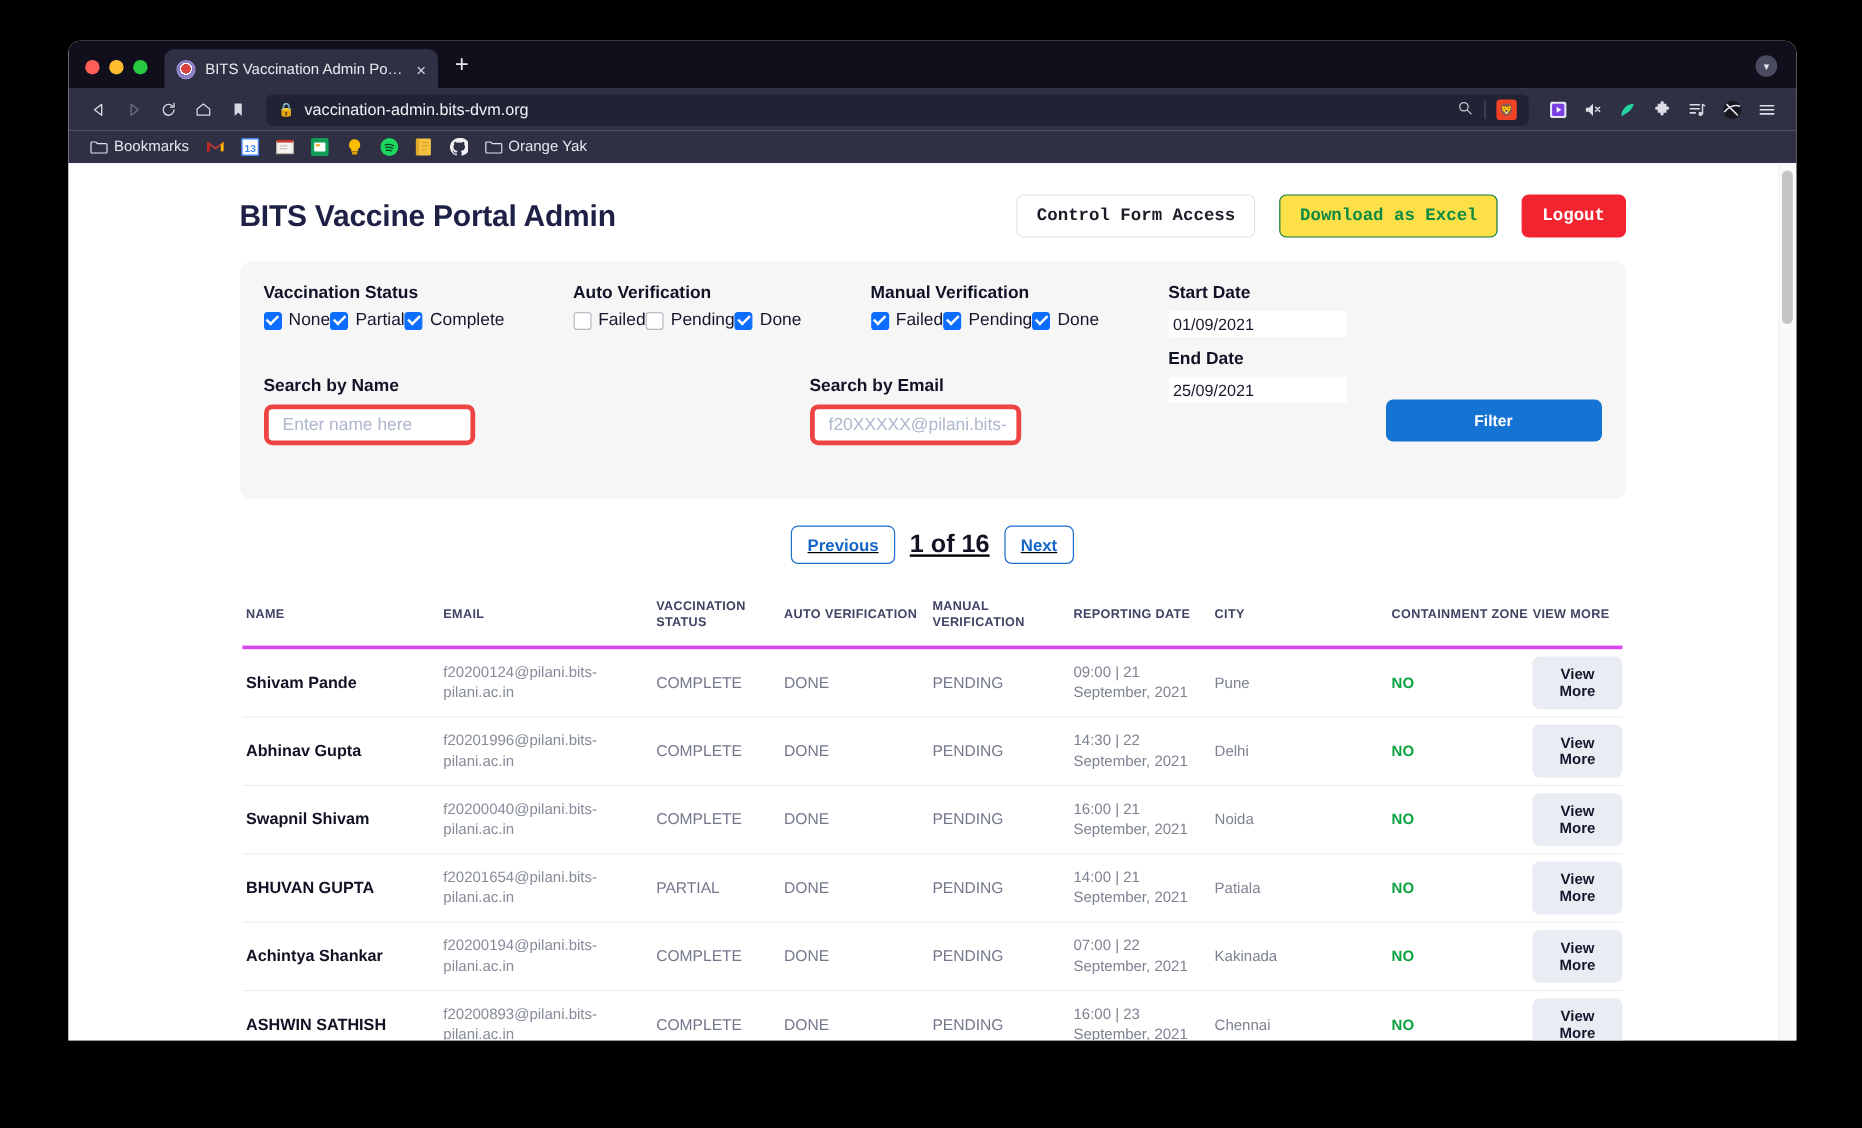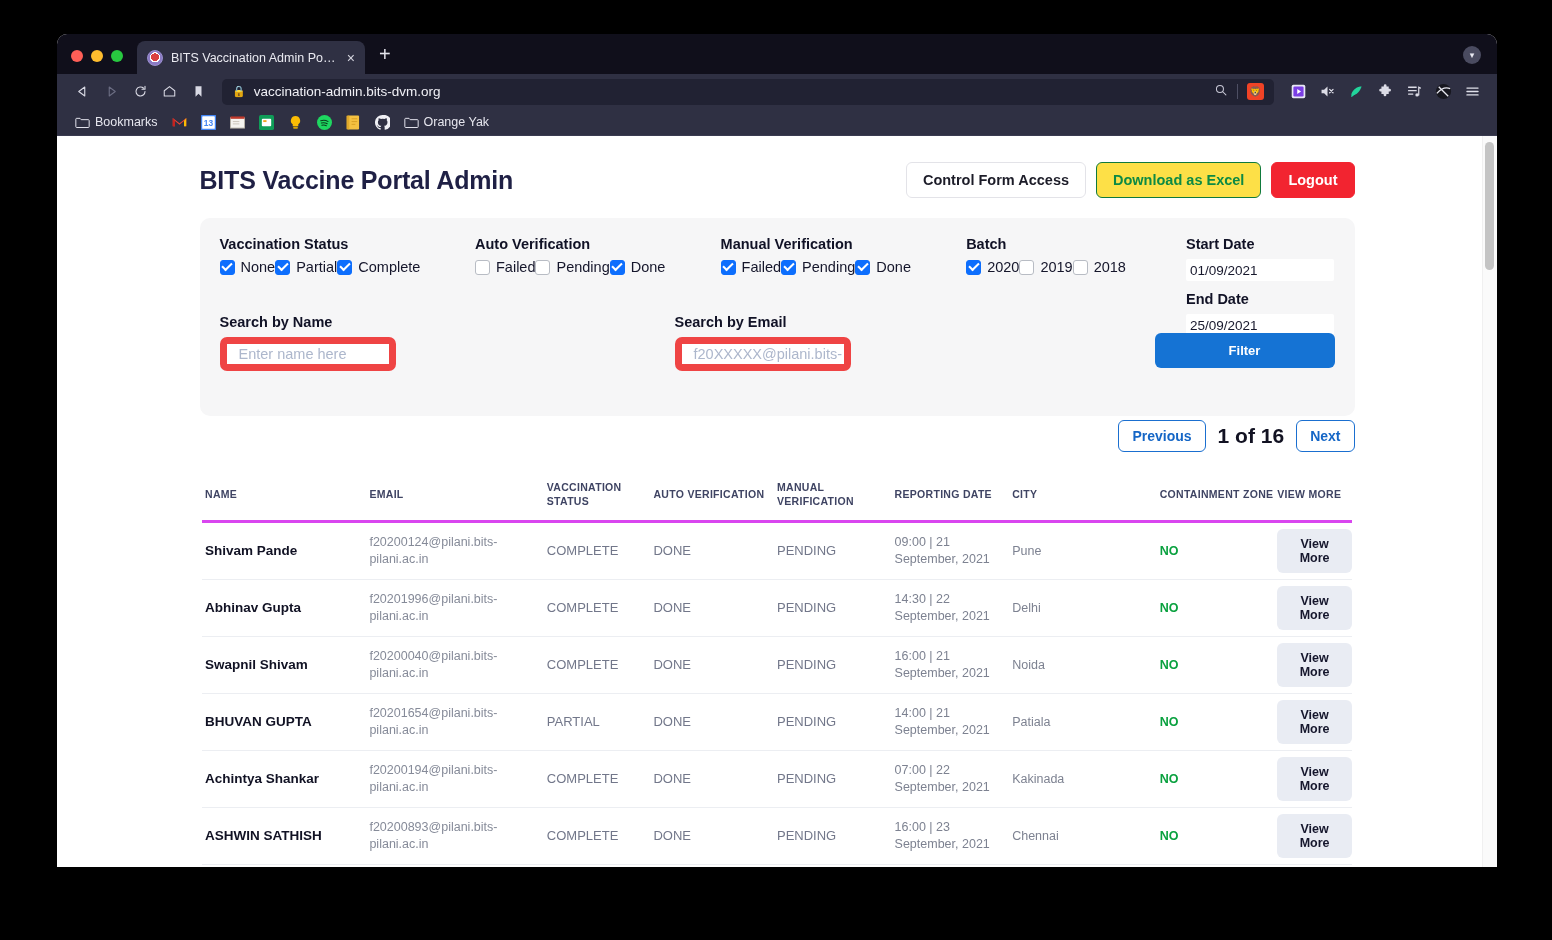--- a/index.html
+++ b/index.html
@@ -110,21 +110,21 @@
   .page {
     position: absolute; inset: 0;
     padding: 0 0 0 0;
     overflow: hidden;
   }
   .container { width: 1155px; margin: 0 auto; padding-top: 26px; }
 
   
   .apphead { display: flex; align-items: center; }
   .apptitle { font-size: 25px; font-weight: bold; color: #1f2045; letter-spacing: -0.2px; }
-  .headbtns { margin-left: auto; display: flex; gap: 10px; align-items: flex-start; }
+  .headbtns { margin-left: auto; display: flex; gap: 20px; align-items: flex-start; font-family: Liberation Mono, monospace; }
   .btn { font-size: 14.5px; font-weight: bold; border-radius: 6px; padding: 9px 16px; cursor: pointer; white-space: nowrap; }
   .btn-ctrl { background: #fff; border: 1px solid #e3e3e8; color: #1c1c28; }
   .btn-excel { background: #fde047; border: 1.5px solid #0f7a3d; color: #0d8a44; }
   .btn-logout { background: #f22430; border: 1px solid #f22430; color: #fff; }
 
   
   .filters {
     margin-top: 20px;
     background: #f6f6f7;
     border-radius: 10px;
@@ -164,37 +164,37 @@
     padding: 0 4px; font-family: "Liberation Sans", sans-serif;
     display: flex; align-items: center;
   }
   .dlabel2 { margin-top: 10px; }
 
   .frow2 { position: absolute; left: 20px; right: 20px; top: 96px; display: flex; align-items: flex-start; }
   .search-name { width: 455px; }
   .search-email { width: 455px; }
   .txtinput {
     width: 176px; height: 34px;
-    background: #fff; border: 7px solid #ef4444; border-radius: 7px;
+    background: #fff; border: 4px solid #ef4444; border-radius: 7px;
     font-size: 14.5px; color: #adb7cc;
     padding: 0 12px; font-family: "Liberation Sans", sans-serif;
     display: flex; align-items: center;
     margin-top: 6px;
   }
   .btn-filter {
     margin-left: auto; margin-top: 19px;
     width: 180px; height: 35px;
     background: #1573d4; color: #fff;
     border: none; border-radius: 6px;
     font-size: 13px; font-weight: bold; cursor: pointer;
     font-family: "Liberation Sans", sans-serif;
   }
 
   
-  .pager { display: flex; align-items: center; justify-content: flex-end; gap: 12px; margin-top: 4px; }
+  .pager { display: flex; align-items: center; justify-content: center; gap: 12px; margin-top: 22px; text-decoration: underline; }
   .pbtn {
     background: #fff; border: 1px solid #1a6fd0; color: #1566c6;
     border-radius: 6px; padding: 7px 13px; font-size: 14px; font-weight: bold;
     cursor: pointer; font-family: "Liberation Sans", sans-serif;
   }
   .pinfo { font-size: 21px; font-weight: bold; color: #121222; }
 
   
   .tbl { width: 1150px; margin: 28px auto 0 auto; }
   .thead, .trow { display: flex; align-items: center; }
@@ -497,37 +497,20 @@
                   <span class="box on"></span>
                   <span>Pending</span>
                 </label>
                 <label class="cb">
                   <span class="box on"></span>
                   <span>Done</span>
                 </label>
               </div>
             </div>
 
-            <div class="fcol col-batch">
-              <div class="flabel">Batch</div>
-              <div class="cbrow">
-                <label class="cb">
-                  <span class="box on"></span>
-                  <span>2020</span>
-                </label>
-                <label class="cb">
-                  <span class="box"></span>
-                  <span>2019</span>
-                </label>
-                <label class="cb">
-                  <span class="box"></span>
-                  <span>2018</span>
-                </label>
-              </div>
-            </div>
 
             <div class="fcol col-date">
               <div class="flabel">Start Date</div>
               <div class="dinput">01/09/2021</div>
               <div class="flabel dlabel2">End Date</div>
               <div class="dinput">25/09/2021</div>
             </div>
           </div>
 
           <div class="frow2">

